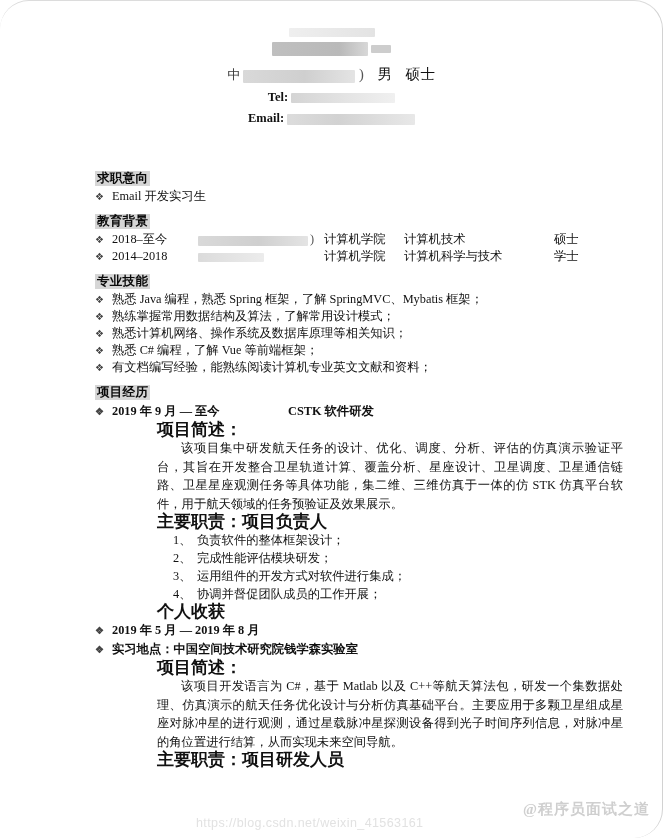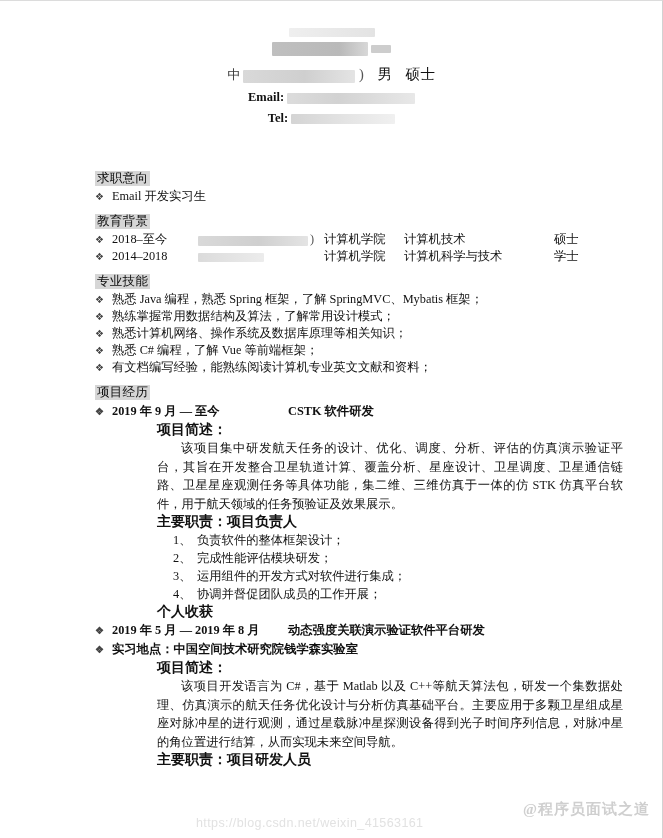--- a/index.html
+++ b/index.html
@@ -13,20 +13,21 @@
   }
   #page {
     position: relative;
     width: 663px;
     height: 838px;
     background: #ffffff;
     overflow: hidden;
     box-sizing: border-box;
     border-top: 1px solid #dcdcdc;
     border-right: 1px solid #d2d2d2;
+    border-radius: 29px;
   }
   .inner {
     position: relative;
     padding: 0 40px 0 95px;
     width: 663px;
     box-sizing: border-box;
   }
 
   
   .header {
@@ -72,21 +73,21 @@
   }
   .contact-line .lbl { font-weight: 600; }
   .redact.tel   { width: 104px; height: 10px; margin-left: 3px;
                   background: linear-gradient(90deg,#d4d4d4 0%, #e6e6e6 60%, #f0f0f0 100%); }
   .redact.email { width: 128px; height: 11px; margin-left: 3px;
                   background: linear-gradient(90deg,#dcdcdc 0%, #d2d2d2 40%, #e8e8e8 100%); }
 
   
   .section-head {
     display: inline-block;
-    font-weight: normal;
+    font-weight: bold;
     font-size: 12.5px;
     background: #d6d6d6;
     color: #0a0a0a;
     padding: 0 2px;
     line-height: 15px;
     margin: 9px 16px 2px 0;
     letter-spacing: 0.3px;
   }
   .section-head:first-child { margin-top: 0; }
 
@@ -115,21 +116,21 @@
   .redact.school-b { width: 66px; height: 9px;
                      background: linear-gradient(90deg,#dbdbdb,#ececec); }
   .paren { margin-left: 2px; color:#555; }
 
   
   .proj-row { display: flex; align-items: baseline; font-size: 12.3px; line-height: 18px; font-weight: bold; }
   .proj-date { width: 168px; flex: none; }
   .proj-title { flex: 1; margin-left: 8px; }
   .sub-head {
     font-weight: bold;
-    font-size: 14px;
+    font-size: 17px;
     line-height: 18px;
     margin-left: 62px;
   }
   .para {
     font-size: 12.3px;
     line-height: 18.5px;
     margin-left: 62px;
     text-indent: 24px;
     text-align: justify;
     text-justify: inter-ideograph;
@@ -186,25 +187,25 @@
       <div class="logo-block">
         <span class="logo-row"><span class="redact logo-top"></span></span>
         <span class="logo-row"><span class="redact logo-mid"></span><span class="redact logo-tail"></span></span>
       </div>
 
       <div class="name-line">
         <span class="nm-prefix">中</span><span class="redact name"></span><span class="paren">)</span><span class="gap"></span><span>男</span><span class="gap"></span><span>硕士</span>
       </div>
 
       <div class="contact-line">
+        <span class="lbl">Tel:</span><span class="redact tel"></span>
+      </div>
+
+      <div class="contact-line">
         <span class="lbl">Email:</span><span class="redact email"></span>
-      </div>
-
-      <div class="contact-line">
-        <span class="lbl">Tel:</span><span class="redact tel"></span>
       </div>
     </div>
 
     <div style="height:36px"></div>
 
     
     <div class="section-head">求职意向</div>
 
     <div class="bullet-row">
       <span class="bul">❖</span>
@@ -287,21 +288,20 @@
       <span class="n">4、</span>
       <span class="t">协调并督促团队成员的工作开展；</span>
     </div>
 
     <div class="sub-head">个人收获</div>
 
     
     <div class="proj-row">
       <span class="bul">❖</span>
       <span class="proj-date">2019 年 5 月 — 2019 年 8 月</span>
-      <span class="proj-title">动态强度关联演示验证软件平台研发</span>
     </div>
 
     <div class="intern-row">
       <span class="bul">❖</span>
       <span>实习地点：</span>
         <span>中国空间技术研究院钱学森实验室</span>
     </div>
 
     <div class="sub-head">项目简述：</div>
     <div class="para">该项目开发语言为 C#，基于 Matlab 以及 C++等航天算法包，研发一个集数据处理、仿真演示的航天任务优化设计与分析仿真基础平台。主要应用于多颗卫星组成星座对脉冲星的进行观测，通过星载脉冲星探测设备得到光子时间序列信息，对脉冲星的角位置进行结算，从而实现未来空间导航。</div>

